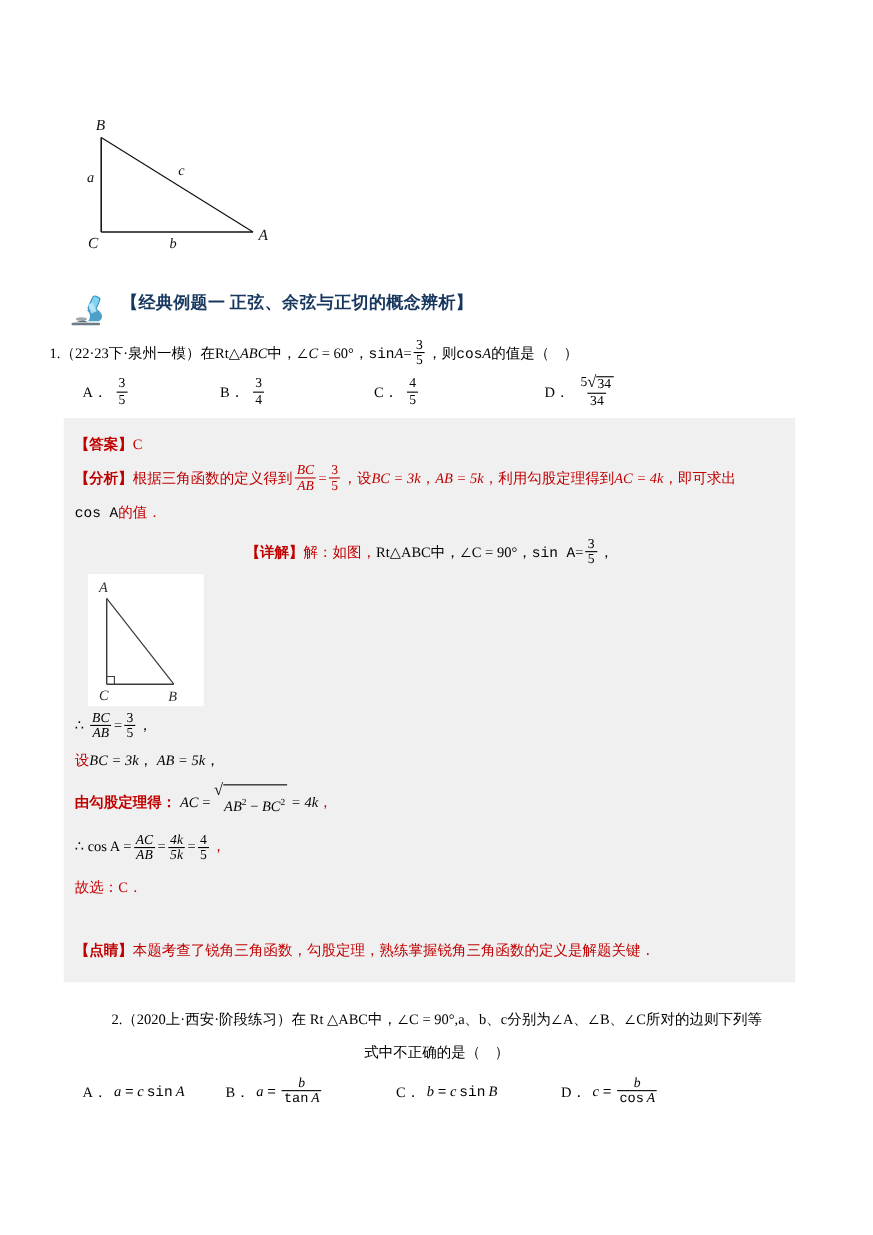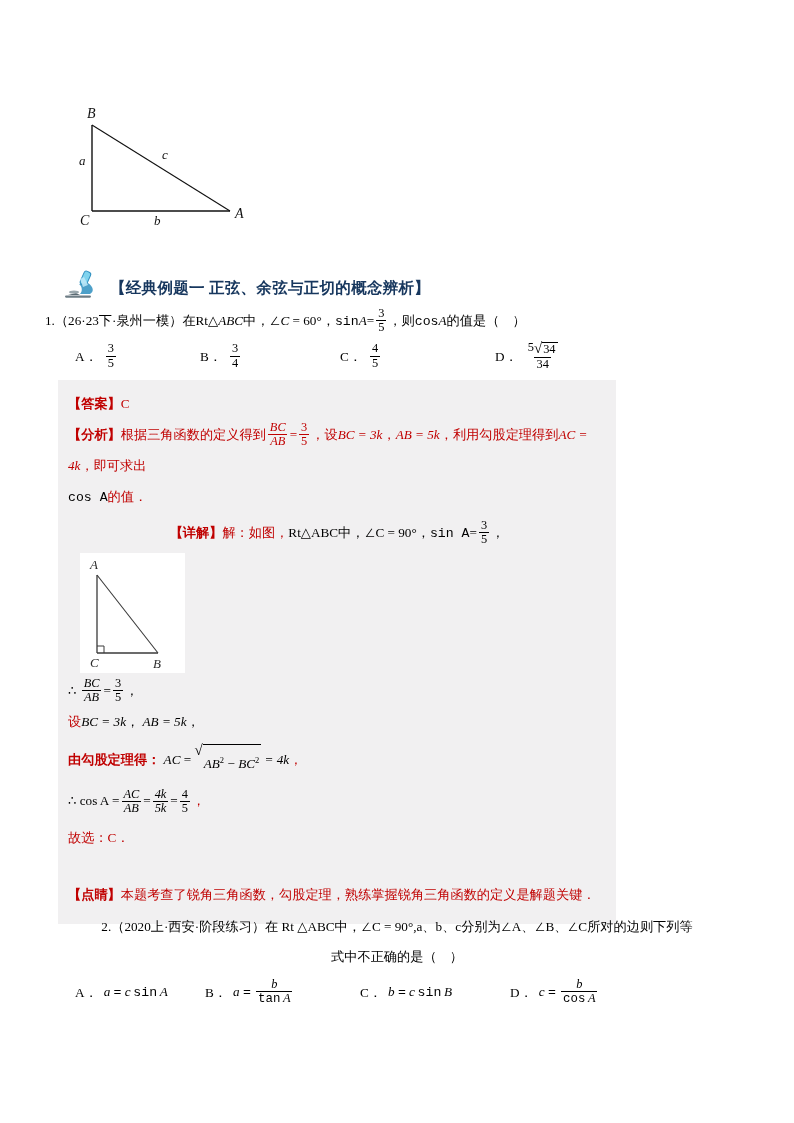--- a/index.html
+++ b/index.html
@@ -38,21 +38,21 @@
     background: #fff;
     margin: 4px 0 2px 12px;
   }
 
   
   .section-head {
     position: absolute;
     left: 58px;
     top: 265px;
     display: flex;
-    align-items: flex-end;
+    align-items: flex-start;
     height: 34px;
   }
   .micro-icon {
     width: 48px;
     height: 32px;
     margin-right: 4px;
     flex: none;
   }
   .section-title {
     font-family: "Liberation Serif", serif;
@@ -93,21 +93,21 @@
   #q2 .opt:nth-child(1) { width: 130px; }
   #q2 .opt:nth-child(2) { width: 155px; }
   #q2 .opt:nth-child(3) { width: 150px; }
   .opt-label { margin-right: 6px; }
 
   
   .ansblock {
     position: absolute;
     left: 58px;
     top: 380px;
-    width: 558px;
+    width: 665px;
     background: #f1f0f1;
     padding: 8px 10px 14px 10px;
     box-sizing: border-box;
     font-size: 13.2px;
     line-height: 31px;
     color: #c00000;
   }
   .ansblock .blk { white-space: normal; }
   .tag { font-weight: bold; }
   .black { color: #000; }
@@ -170,21 +170,21 @@
         <ellipse cx="16" cy="25" rx="5" ry="1.6" fill="#9AA7AD"></ellipse>
         <rect x="7" y="28.5" width="26" height="2.2" rx="1.1" fill="#6E7D85"></rect>
         <path d="M22 12 L26 10 L30 18 L25 20 Z" fill="#BDE7F7" opacity="0.9"></path>
       </g>
     </svg>
     <span class="section-title">【经典例题一 正弦、余弦与正切的概念辨析】</span>
   </div>
 
   <div class="q" id="q1">
     <div class="qline">
-      <span>1.</span><span>（26·23下·泉州一模）</span><span>在Rt△</span><span class="m">ABC</span><span>中，∠</span><span class="m">C</span><span> = 60°，</span><span class="mu">sin</span><span class="m">A</span><span>=</span><span class="frac">
+      <span>1.</span><span>（22·23下·泉州一模）</span><span>在Rt△</span><span class="m">ABC</span><span>中，∠</span><span class="m">C</span><span> = 60°，</span><span class="mu">sin</span><span class="m">A</span><span>=</span><span class="frac">
           <span class="num">3</span>
           <span class="den">5</span>
         </span><span>，则</span><span class="mu">cos</span><span class="m">A</span><span>的值是（　）</span>
     </div>
 
     <div class="opts">
       <div class="opt">
         <span class="opt-label">A．</span>
         <span class="frac">
             <span class="num">3</span>

